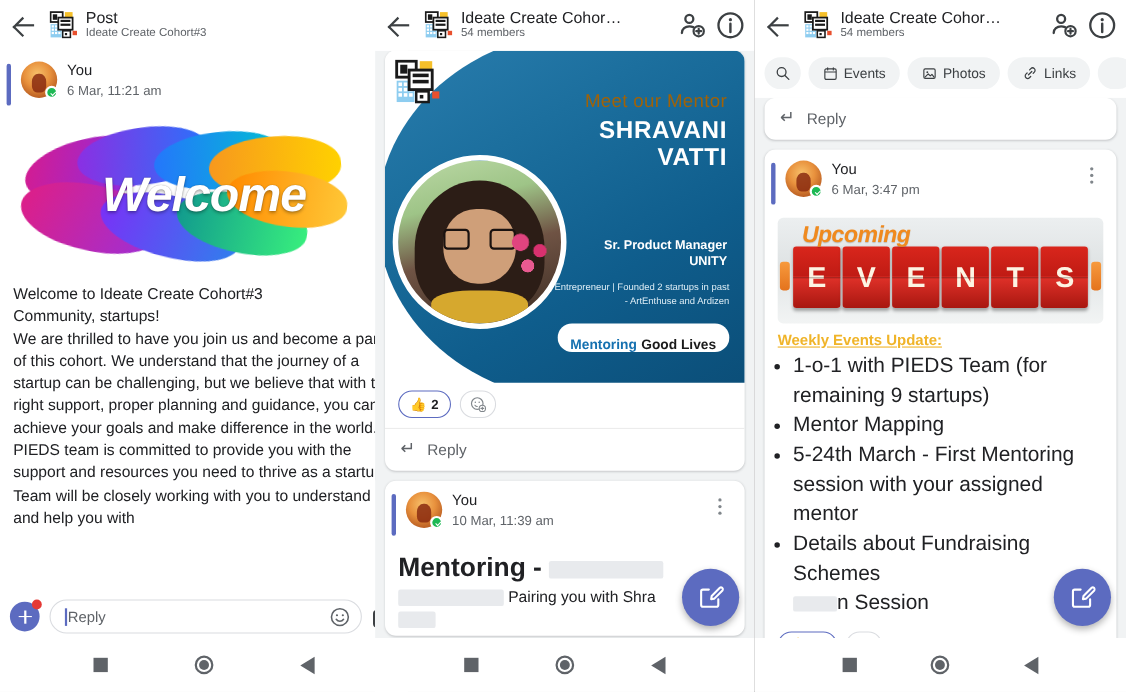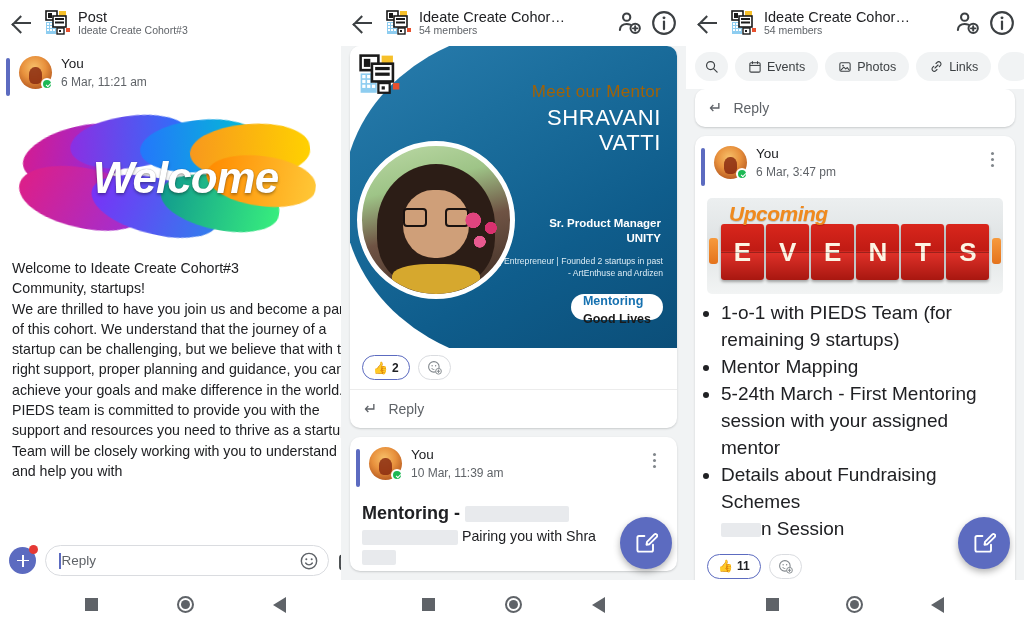--- a/index.html
+++ b/index.html
@@ -114,29 +114,29 @@
   .mentor .pic .dress { position:absolute; left:20%; bottom:0; width:60%; height:20%;
       background:#d6a82e; border-radius:40% 40% 0 0; }
   .mentor .pic .flowers { position:absolute; right:4%; top:40%; width:30%; height:34%;
       background:radial-gradient(circle at 30% 30%, #e0447f 0 16%, transparent 17%),
                  radial-gradient(circle at 70% 45%, #d9316f 0 14%, transparent 15%),
                  radial-gradient(circle at 45% 72%, #e85a90 0 13%, transparent 14%); }
   .mentor .plogo { position:absolute; left:9px; top:8px; width:42px; height:42px; }
   .m-meet { position:absolute; right:16px; top:36px; font-size:17px; color:#a16207;
             font-weight:400; letter-spacing:.3px; }
   .m-name { position:absolute; right:16px; top:60px; width:60%; text-align:right;
-            font-size:22px; line-height:1.12; color:#fff; font-weight:400;
+            font-size:22px; line-height:1.12; color:#fff; font-weight:700;
             letter-spacing:.6px; }
   .m-role { position:absolute; right:16px; top:170px; width:64%; text-align:right;
             font-size:11.5px; line-height:1.28; color:#fff; font-weight:700; }
   .m-bio  { position:absolute; right:14px; top:209px; width:66%; text-align:right;
             font-size:8.6px; line-height:1.42; color:#dcecf5; }
   .m-tag  { position:absolute; right:14px; bottom:28px; height:26px; border-radius:13px;
-            background:#fff; display:flex; align-items:flex-start; padding:0 12px;
-            font-size:12.5px; font-weight:600; gap:4px;flex-direction:column; }
+            background:#fff; display:flex; align-items:flex-end; padding:0 12px;
+            font-size:12.5px; font-weight:600; gap:4px; }
   .m-tag .b { color:#1671b0; } .m-tag .d { color:#1a1a1a; }
 
   
   .evbanner { margin:4px 12px 6px 12px; height:96px; border-radius:5px; position:relative;
       overflow:hidden;
       background:linear-gradient(180deg,#eceff0 0%,#dfe3e4 45%,#f2f4f4 100%); }
   .evbanner .upc { position:absolute; left:22px; top:4px; font-size:21px;
       font-style:italic; font-weight:700; color:#f08a1e; letter-spacing:-.5px;
       text-shadow:0 1px 1px rgba(0,0,0,.18); z-index:3; }
   .evbanner .tiles { position:absolute; left:14px; right:14px; top:26px; height:56px;
@@ -154,21 +154,21 @@
 
   .ev-title { padding:2px 12px 3px 12px; font-size:13.6px; font-weight:700;
       color:#f0b429; text-decoration:underline; }
   .ev-list { padding:0 12px 4px 26px; margin:0; }
   .ev-list li { font-size:19px; line-height:1.42; color:#202124; margin-bottom:0; }
 
   
   .redact { display:inline-block; background:#e8eaed; border-radius:2px;
             vertical-align:middle; }
 
-  .bigtitle { padding:8px 12px 0 12px; font-size:18px; font-weight:700; color:#202124; }
+  .bigtitle { padding:8px 12px 0 12px; font-size:24px; font-weight:700; color:#202124; }
   .mentxt { padding:2px 12px 4px 12px; font-size:14.2px; line-height:1.45; color:#202124; }
 
   
   .fab { position:absolute; right:14px; bottom:60px; width:52px; height:52px;
          border-radius:50%; background:#5c6bc0; box-shadow:0 3px 7px rgba(0,0,0,.30);
          display:flex; align-items:center; justify-content:center; cursor:pointer; z-index:40; }
 
   
   .composer { position:absolute; left:0; right:0; bottom:49px; height:39px;
       display:flex; align-items:center; gap:9px; padding:0 9px; background:#fff; }
@@ -575,20 +575,21 @@
           <div class="tiles">
             <div class="tile">E</div>
             <div class="tile">V</div>
             <div class="tile">E</div>
             <div class="tile">N</div>
             <div class="tile">T</div>
             <div class="tile">S</div>
           </div>
         </div>
 
+        <div class="ev-title">Weekly Events Update:</div>
         <ul class="ev-list">
           <li>1-o-1 with PIEDS Team (for remaining 9 startups)</li>
           <li>Mentor Mapping</li>
           <li>5-24th March - First Mentoring session with your assigned mentor</li>
           <li>
             <span>Details about Fundraising Schemes</span><br>
             <span class="redact" style="width:40px;height:14px;"></span><span>n Session</span>
           </li>
         </ul>
 

